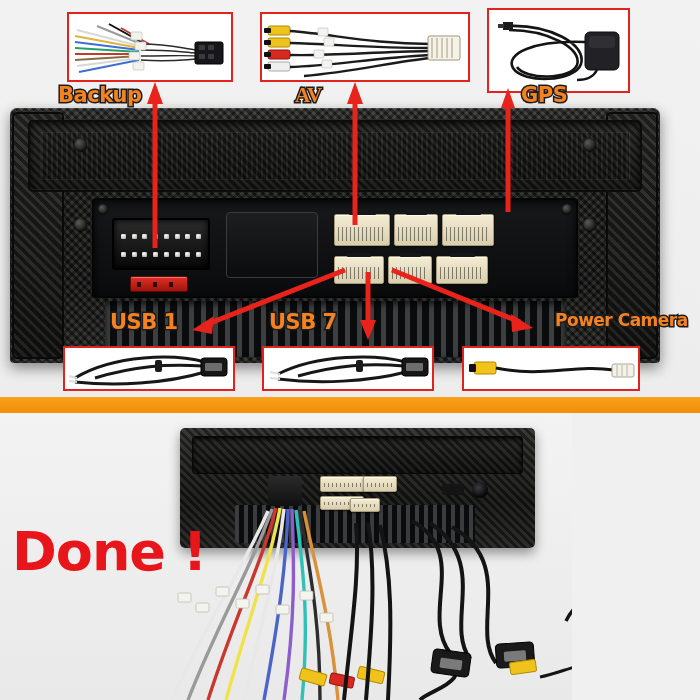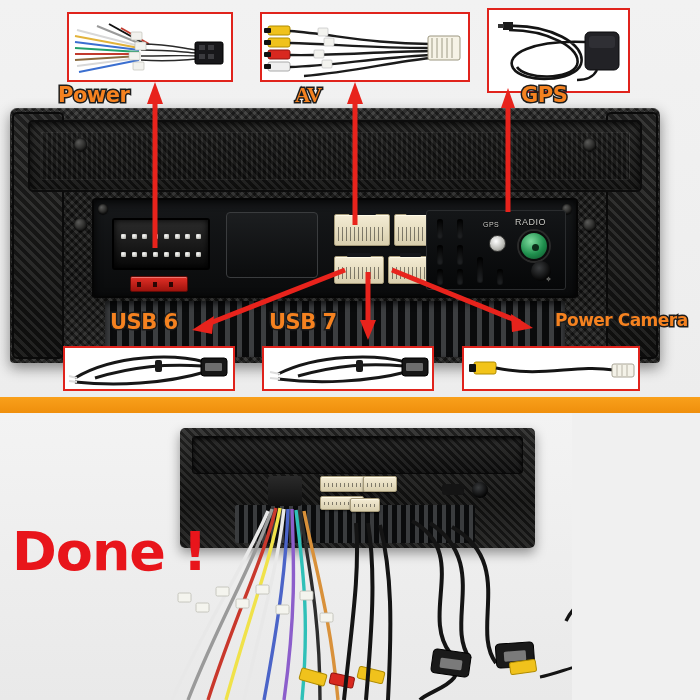--- a/index.html
+++ b/index.html
@@ -211,39 +211,20 @@
         <div class="ivory" style="left:240px; top:56px;  width:50px; height:28px;">
             <i class="tab"></i>
           </div>
         <div class="ivory" style="left:294px; top:56px;  width:44px; height:28px;">
             <i class="tab"></i>
           </div>
         <div class="ivory" style="left:342px; top:56px;  width:52px; height:28px;">
             <i class="tab"></i>
           </div>
 
-        <div class="rf-plate">
-          <div class="vent-col" style="left:10px; top:8px;  height:20px;"></div>
-          <div class="vent-col" style="left:10px; top:34px; height:20px;"></div>
-          <div class="vent-col" style="left:10px; top:58px; height:16px;"></div>
-          <div class="vent-col" style="left:30px; top:8px;  height:20px;"></div>
-          <div class="vent-col" style="left:30px; top:34px; height:20px;"></div>
-          <div class="vent-col" style="left:30px; top:58px; height:16px;"></div>
-          <div class="vent-col" style="left:50px; top:46px; height:26px;"></div>
-          <div class="vent-col" style="left:70px; top:58px; height:16px;"></div>
-
-          <div class="lbl-silk" style="left:56px; top:10px;">GPS</div>
-          <div class="gps-jack"></div>
-
-          <div class="lbl-silk" style="left:88px; top:6px; font-size:9px;">RADIO</div>
-          <div class="radio-jack"></div>
-
-          <div class="round-hole"></div>
-          <div class="usb-silk">⌖</div>
-        </div>
       </div>
     </div>
 
     <div class="thumb" style="left:67px; top:12px; width:166px; height:70px;">
       <div class="thumb-inner">
         <svg width="166" height="70" viewBox="0 0 166 70">
           <g stroke-width="2" fill="none">
             <path d="M8 16 L70 32" stroke="#d8d8d8"></path>
             <path d="M6 22 L70 34" stroke="#e2b33a"></path>
             <path d="M6 28 L70 36" stroke="#3b6fd0"></path>
@@ -400,24 +381,24 @@
       <path d="M345 270 L205 325" stroke="#e8231c" stroke-width="5" fill="none"></path>
       <path d="M192 330 L214 316 L212 334 Z" fill="#e8231c"></path>
 
       <path d="M368 272 L368 325" stroke="#e8231c" stroke-width="5" fill="none"></path>
       <path d="M368 340 L360 320 L376 320 Z" fill="#e8231c"></path>
 
       <path d="M392 270 L520 322" stroke="#e8231c" stroke-width="5" fill="none"></path>
       <path d="M533 328 L511 314 L512 332 Z" fill="#e8231c"></path>
     </svg>
 
-    <div class="tag" style="left:58px;  top:83px;">Power</div>
+    <div class="tag" style="left:58px;  top:83px;">Backup</div>
     <div class="tag" style="left:295px; top:83px;font-family:Liberation Serif, serif;">AV</div>
     <div class="tag" style="left:521px; top:83px;">GPS</div>
-    <div class="tag" style="left:110px; top:310px;">USB 6</div>
+    <div class="tag" style="left:110px; top:310px;">USB 1</div>
     <div class="tag" style="left:269px; top:310px;">USB 7</div>
     <div class="tag" style="left:555px; top:310px; font-size:17px;">Power Camera</div>
   </div>
 
   <div id="divider"></div>
 
   <div id="bottom-panel">
 
     <div class="unit2" style="left:180px; top:15px;">
       <div class="unit2-body"></div>

